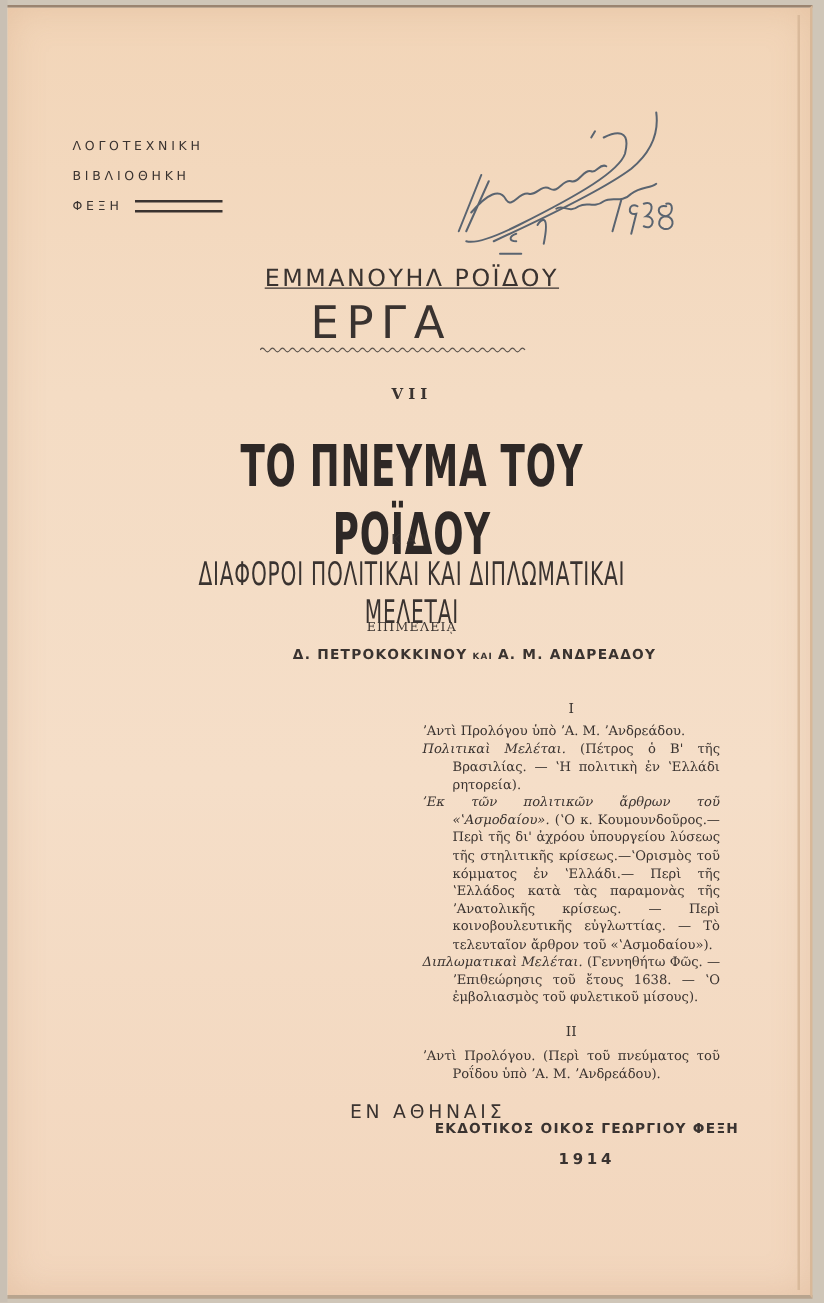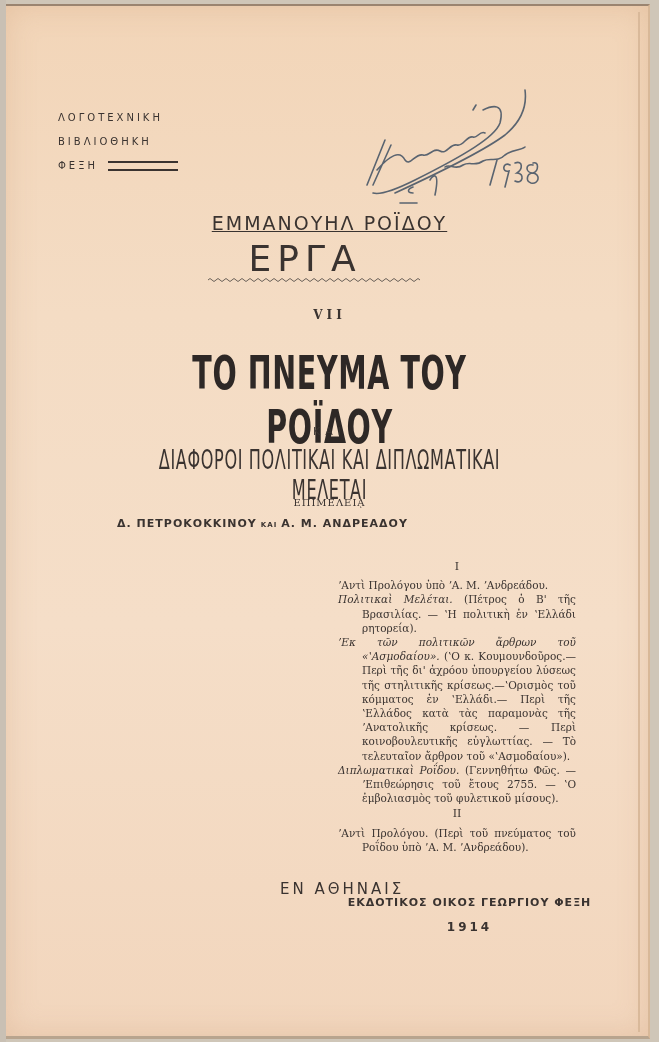--- a/index.html
+++ b/index.html
@@ -18,21 +18,21 @@
     .series-rule { display: inline-block; width: 70px; height: 6px; border-top: 2px solid #3a3330; border-bottom: 2px solid #3a3330; vertical-align: middle; margin-left: 10px; }
     .signature { position: absolute; left: 355px; top: 75px; width: 200px; height: 130px; }
     .author { position: absolute; left: 0; width: 659px; top: 212px; text-align: center; font-family: "DejaVu Sans", sans-serif; font-size: 19px; letter-spacing: 2px; text-decoration: underline; }
     .works { position: absolute; left: 0; width: 610px; top: 238px; text-align: center; font-family: "DejaVu Sans", sans-serif; font-size: 36px; letter-spacing: 6px; font-weight: normal; }
     .wavy { position: absolute; left: 208px; top: 277px; width: 214px; height: 6px; }
     .volume { position: absolute; left: 0; width: 659px; top: 308px; text-align: center; font-family: "DejaVu Serif", serif; font-size: 12px; font-weight: bold; letter-spacing: 4px; }
     .main-title { position: absolute; left: 0; width: 659px; top: 346px; text-align: center; font-family: "DejaVu Sans", sans-serif; font-size: 46px; font-weight: bold; letter-spacing: 1px; transform: scaleX(0.62); transform-origin: center; color: #2e2826; }
     .kai { position: absolute; left: 0; width: 659px; top: 425px; text-align: center; font-family: "DejaVu Sans", sans-serif; font-size: 11px; letter-spacing: 5px; }
     .subtitle { position: absolute; left: 0; width: 659px; top: 445px; text-align: center; font-family: "DejaVu Sans", sans-serif; font-size: 26px; letter-spacing: 1px; transform: scaleX(0.62); transform-origin: center; }
     .editors-label { position: absolute; left: 0; width: 659px; top: 497px; text-align: center; font-family: "DejaVu Serif", serif; font-size: 10px; letter-spacing: 1px; }
-    .editors { position: absolute; left: 0; width: 525px; top: 517px; text-align: center; font-family: "DejaVu Sans", sans-serif; font-size: 11px; font-weight: bold; letter-spacing: 1px; }
+    .editors { position: absolute; left: 0; width: 525px; top: 517px; text-align: right; font-family: "DejaVu Sans", sans-serif; font-size: 11px; font-weight: bold; letter-spacing: 1px; }
     .editors .small { font-size: 7px; margin: 0 4px; }
     .contents { position: absolute; left: 338px; top: 558px; width: 238px; font-family: "DejaVu Serif", serif; font-size: 10.5px; line-height: 14.2px; color: #3a3330; }
     .section-num { text-align: center; font-size: 11px; margin: 2px 0 4px 0; }
     .entry { padding-left: 24px; text-indent: -24px; text-align: justify; }
     .entry .it { font-style: italic; }
     .imprint-city { position: absolute; left: 0; width: 659px; top: 880px; text-align: left; padding-left: 280px; box-sizing: border-box; font-family: "DejaVu Sans", sans-serif; font-size: 15px; letter-spacing: 3px; }
     .imprint-publisher { position: absolute; left: 0; width: 659px; top: 896px; text-align: center; padding-left: 280px; box-sizing: border-box; font-family: "DejaVu Sans", sans-serif; font-size: 11px; font-weight: bold; letter-spacing: 1px; }
     .imprint-year { position: absolute; left: 0; width: 659px; top: 920px; text-align: center; padding-left: 280px; box-sizing: border-box; font-family: "DejaVu Sans", sans-serif; font-size: 12px; font-weight: bold; letter-spacing: 3px; }
   </style>
 </head>
@@ -79,20 +79,20 @@
 <div class="editors-label ink">ΕΠΙΜΕΛΕΙᾼ</div>
 <div class="editors ink">
   <span>Δ. ΠΕΤΡΟΚΟΚΚΙΝΟΥ</span><span class="small">ΚΑΙ</span><span>Α. Μ. ΑΝΔΡΕΑΔΟΥ</span>
 </div>
 
 <div class="contents">
   <div class="section-num">I</div>
   <div class="entry"><span class="it"></span><span>ʼΑντὶ Προλόγου ὑπὸ ʼΑ. Μ. ʼΑνδρεάδου.</span></div>
   <div class="entry"><span class="it">Πολιτικαὶ Μελέται.</span><span> (Πέτρος ὁ Β' τῆς Βρασιλίας. — ʽΗ πολιτικὴ ἐν ʽΕλλάδι ρητορεία).</span></div>
   <div class="entry"><span class="it">ʼΕκ τῶν πολιτικῶν ἄρθρων τοῦ «ʽΑσμοδαίου».</span><span> (ʽΟ κ. Κουμουνδοῦρος.— Περὶ τῆς δι' ἀχρόου ὑπουργείου λύσεως τῆς στηλιτικῆς κρίσεως.—ʽΟρισμὸς τοῦ κόμματος ἐν ʽΕλλάδι.— Περὶ τῆς ʽΕλλάδος κατὰ τὰς παραμονὰς τῆς ʼΑνατολικῆς κρίσεως. — Περὶ κοινοβουλευτικῆς εὐγλωττίας. — Τὸ τελευταῖον ἄρθρον τοῦ «ʽΑσμοδαίου»).</span></div>
-  <div class="entry"><span class="it">Διπλωματικαὶ Ροΐδου.</span><span> (Γεννηθήτω Φῶς. — ʼΕπιθεώρησις τοῦ ἔτους 2755. — ʽΟ ἐμβολιασμὸς τοῦ φυλετικοῦ μίσους).</span></div>
-  <div class="section-num" style="margin-top:2px;">II</div>
+  <div class="entry"><span class="it">Διπλωματικαὶ Μελέται.</span><span> (Γεννηθήτω Φῶς. — ʼΕπιθεώρησις τοῦ ἔτους 1638. — ʽΟ ἐμβολιασμὸς τοῦ φυλετικοῦ μίσους).</span></div>
+  <div class="section-num" style="margin-top:14px;">II</div>
   <div class="entry"><span class="it"></span><span>ʼΑντὶ Προλόγου. (Περὶ τοῦ πνεύματος τοῦ Ροΐδου ὑπὸ ʼΑ. Μ. ʼΑνδρεάδου).</span></div>
 </div>
 
 <div class="imprint-city ink">ΕΝ ΑΘΗΝΑΙΣ</div>
 <div class="imprint-publisher ink">ΕΚΔΟΤΙΚΟΣ ΟΙΚΟΣ ΓΕΩΡΓΙΟΥ ΦΕΞΗ</div>
 <div class="imprint-year ink">1914</div>
 
 </body></html>

